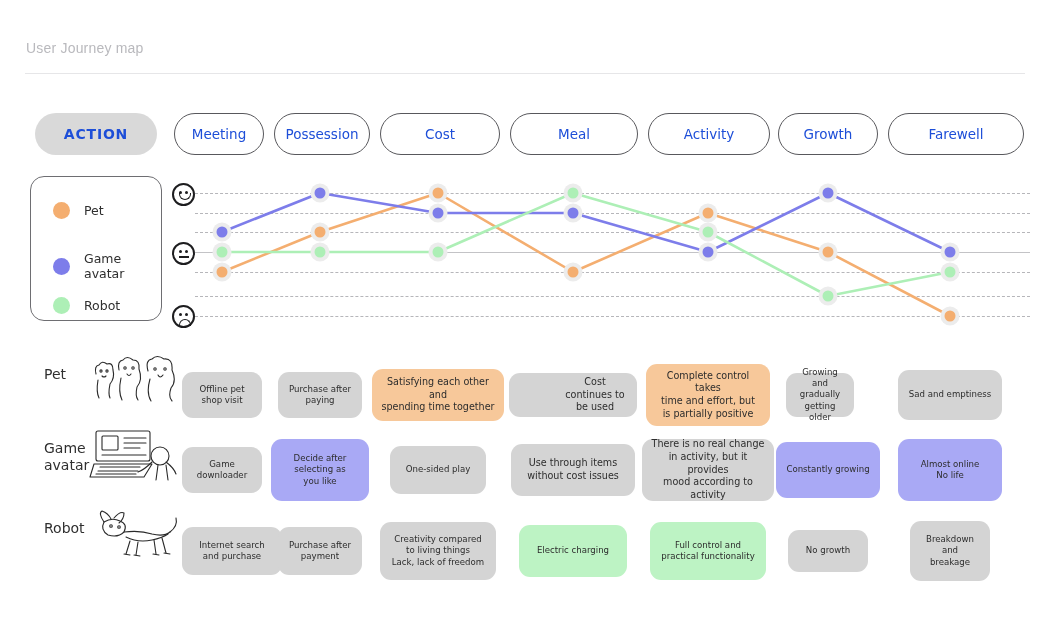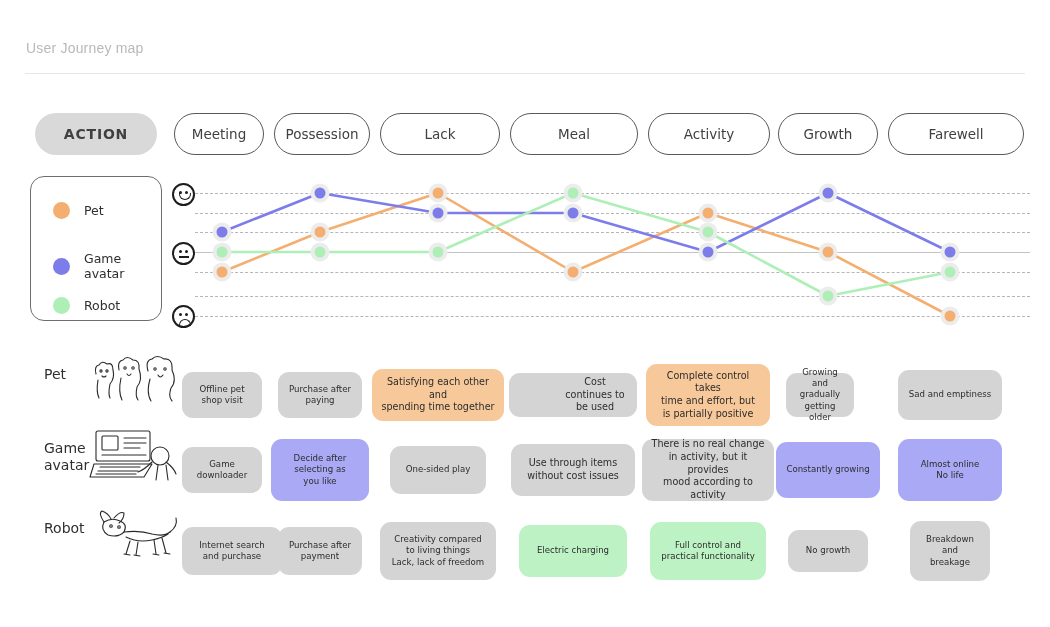--- a/index.html
+++ b/index.html
@@ -22,21 +22,21 @@
   }
   #header-rule{
     position:absolute;left:25px;top:73px;width:1000px;height:1px;
     background:#e6e6e8;
   }
   
   #action-row{position:absolute;left:0;top:113px;width:1050px;height:42px;}
   .pill{
     position:absolute;top:0;height:42px;border-radius:21px;
     display:flex;align-items:center;justify-content:center;
-    font-size:13.5px;color:#404040;box-sizing:border-box;
+    font-size:13.5px;color:#1d4ed8;box-sizing:border-box;
     font-family:"DejaVu Sans", sans-serif;
   }
   .pill.action{background:#d9d9d9;font-weight:bold;letter-spacing:.8px;font-size:14px;}
   .pill.stage{background:#fff;border:1.4px solid #58585c;}
   
   #chart{position:absolute;left:0;top:172px;width:1050px;height:170px;}
   #legend-box{
     position:absolute;left:30px;top:4px;width:132px;height:145px;
     border:1.3px solid #6e6e72;border-radius:14px;background:#fff;
     box-sizing:border-box;
@@ -88,21 +88,21 @@
 
 <div id="header">
   <div id="page-title">User Journey map</div>
   <div id="header-rule"></div>
 </div>
 
 <div id="action-row">
     <div class="pill action" style="left: 35px; width: 122px;">ACTION</div>
     <div class="pill stage" style="left: 174px; width: 90px;">Meeting</div>
     <div class="pill stage" style="left: 274px; width: 96px;">Possession</div>
-    <div class="pill stage" style="left: 380px; width: 120px;">Lack</div>
+    <div class="pill stage" style="left: 380px; width: 120px;">Cost</div>
     <div class="pill stage" style="left: 510px; width: 128px;">Meal</div>
     <div class="pill stage" style="left: 648px; width: 122px;">Activity</div>
     <div class="pill stage" style="left: 778px; width: 100px;">Growth</div>
     <div class="pill stage" style="left: 888px; width: 136px;">Farewell</div>
   </div>
 
 <div id="chart">
   <div id="legend-box">
       <div class="legend-item" style="top: 25px;">
         <span class="legend-dot" style="background: rgb(244, 174, 112);"></span>

